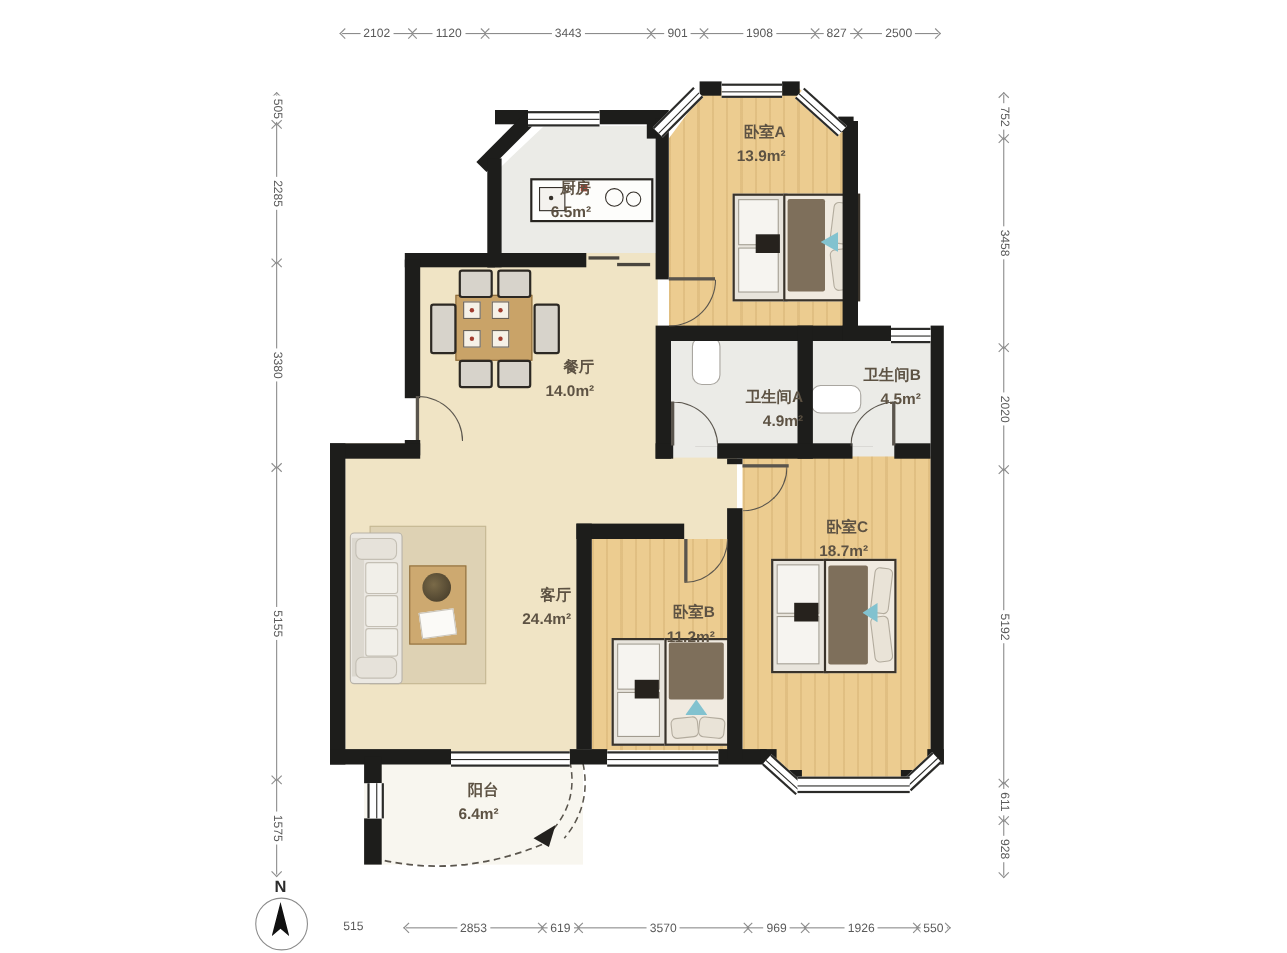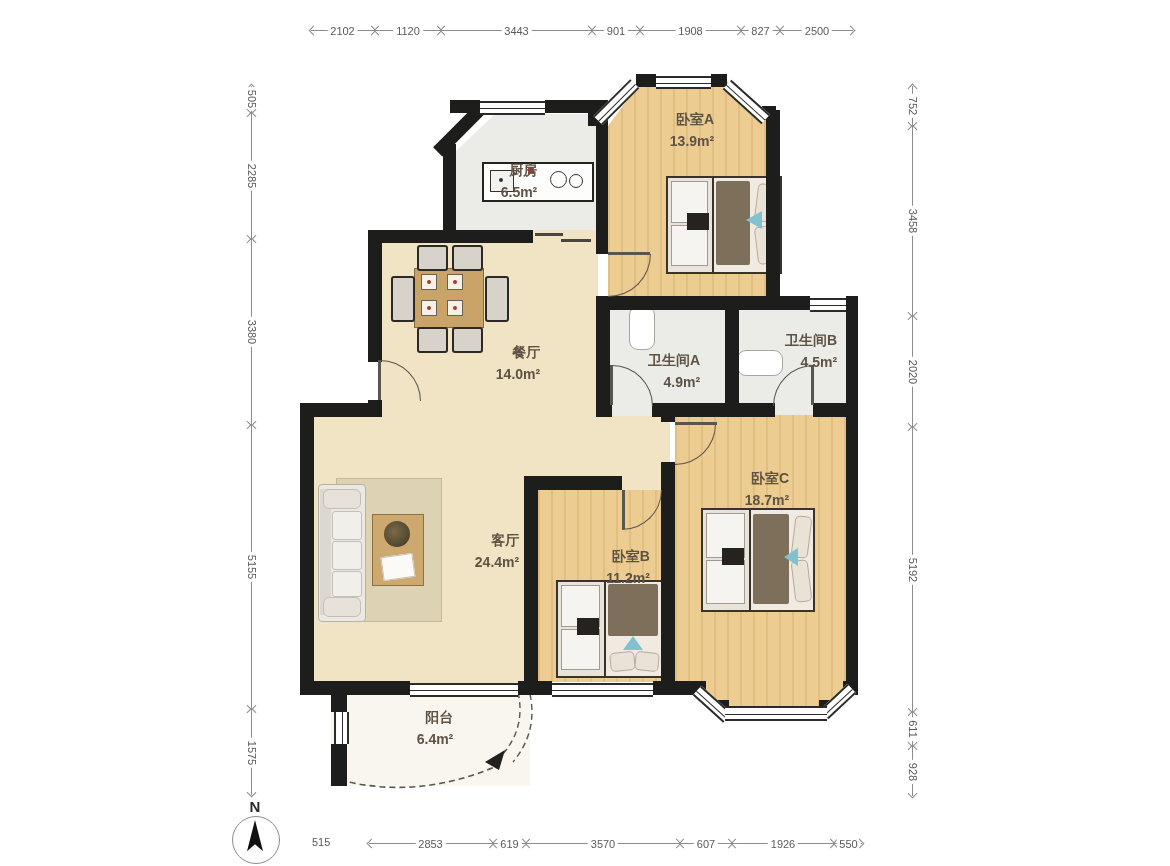--- a/index.html
+++ b/index.html
@@ -151,21 +151,21 @@
     <div class="seg" style="width:33px">
         <div class="line"></div>
         <span class="lbl">619</span>
       </div>
     <div class="seg" style="width:154px">
         <div class="line"></div>
         <span class="lbl">3570</span>
       </div>
     <div class="seg" style="width:52px">
         <div class="line"></div>
-        <span class="lbl">607</span>
+        <span class="lbl">969</span>
       </div>
     <div class="seg" style="width:102px">
         <div class="line"></div>
         <span class="lbl">1926</span>
       </div>
     <div class="seg" style="width:29px">
         <div class="line"></div>
         <span class="lbl">550</span>
       </div>
   </div>
@@ -341,25 +341,25 @@
   </svg>
 
   <div class="room-label" style="left:519px;top:182px;">
     <div>厨房</div>
     <div class="area">6.5m²</div>
   </div>
   <div class="room-label" style="left:692px;top:131px;">
     <div>卧室A</div>
     <div class="area">13.9m²</div>
   </div>
-  <div class="room-label" style="left:518px;top:364px;">
+  <div class="room-label" style="left:518px;top:345px;">
     <div>餐厅</div>
     <div class="area">14.0m²</div>
   </div>
-  <div class="room-label" style="left:674px;top:372px;">
+  <div class="room-label" style="left:704px;top:372px;">
     <div>卫生间A</div>
     <div class="area">4.9m²</div>
   </div>
   <div class="room-label" style="left:811px;top:352px;">
     <div>卫生间B</div>
     <div class="area">4.5m²</div>
   </div>
   <div class="room-label" style="left:497px;top:552px;">
     <div>客厅</div>
     <div class="area">24.4m²</div>

